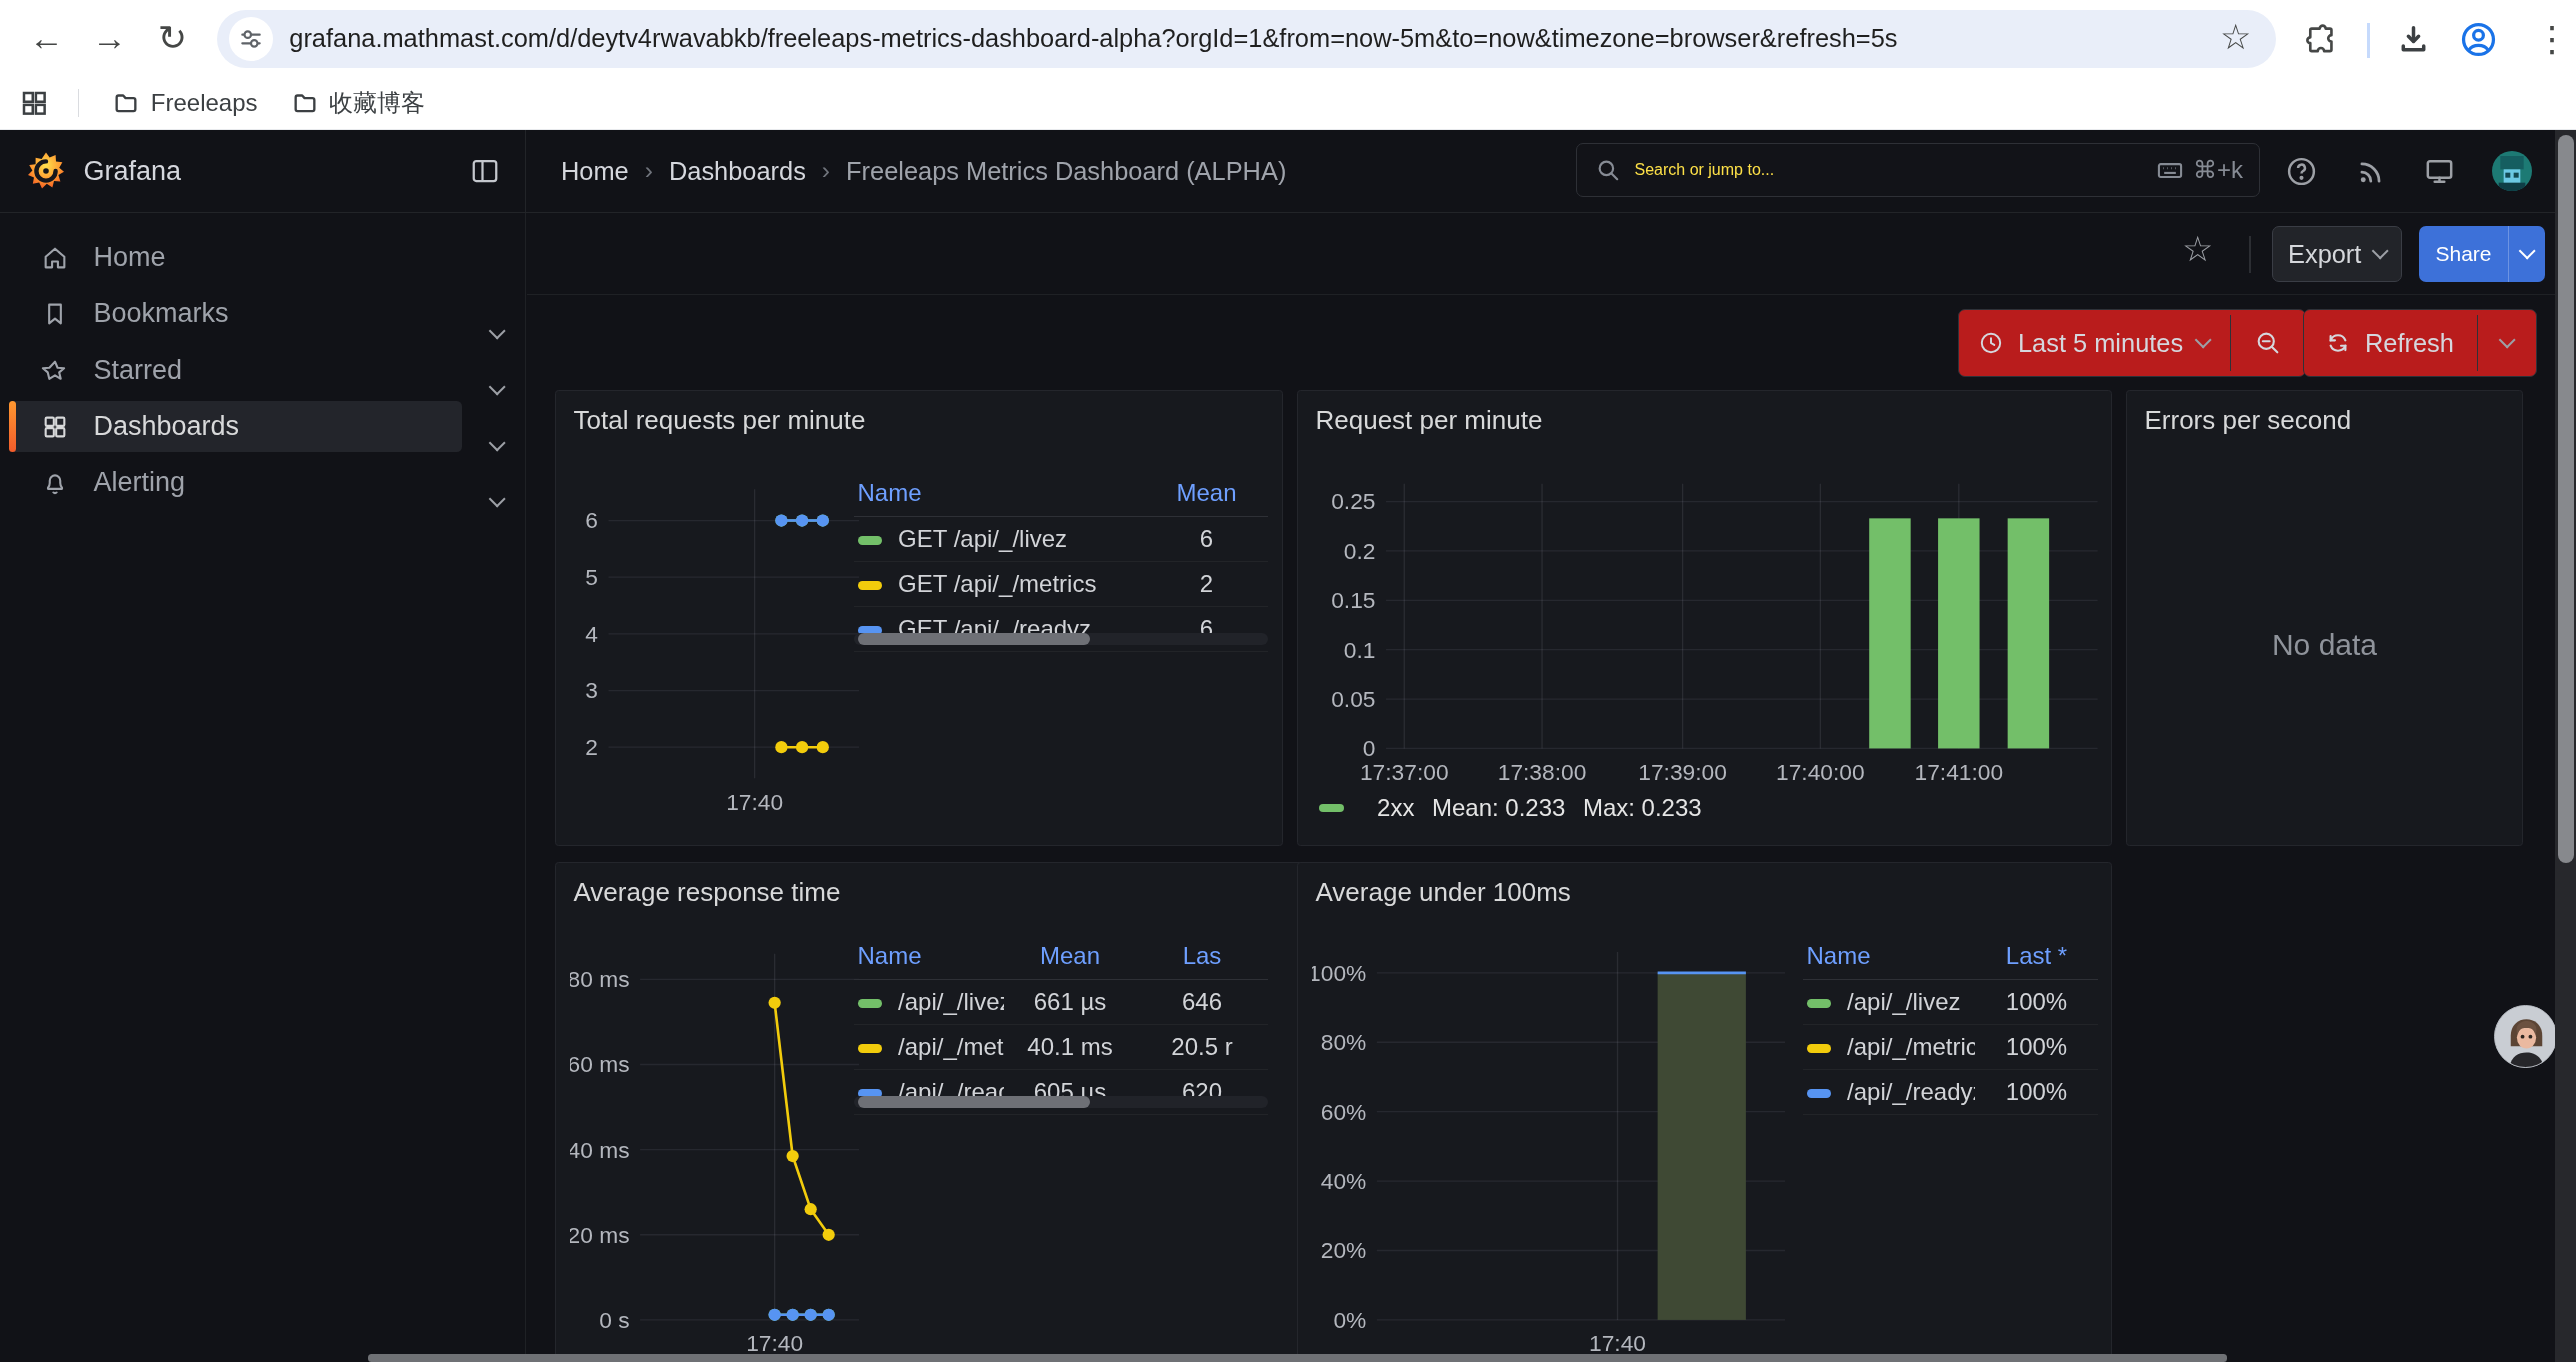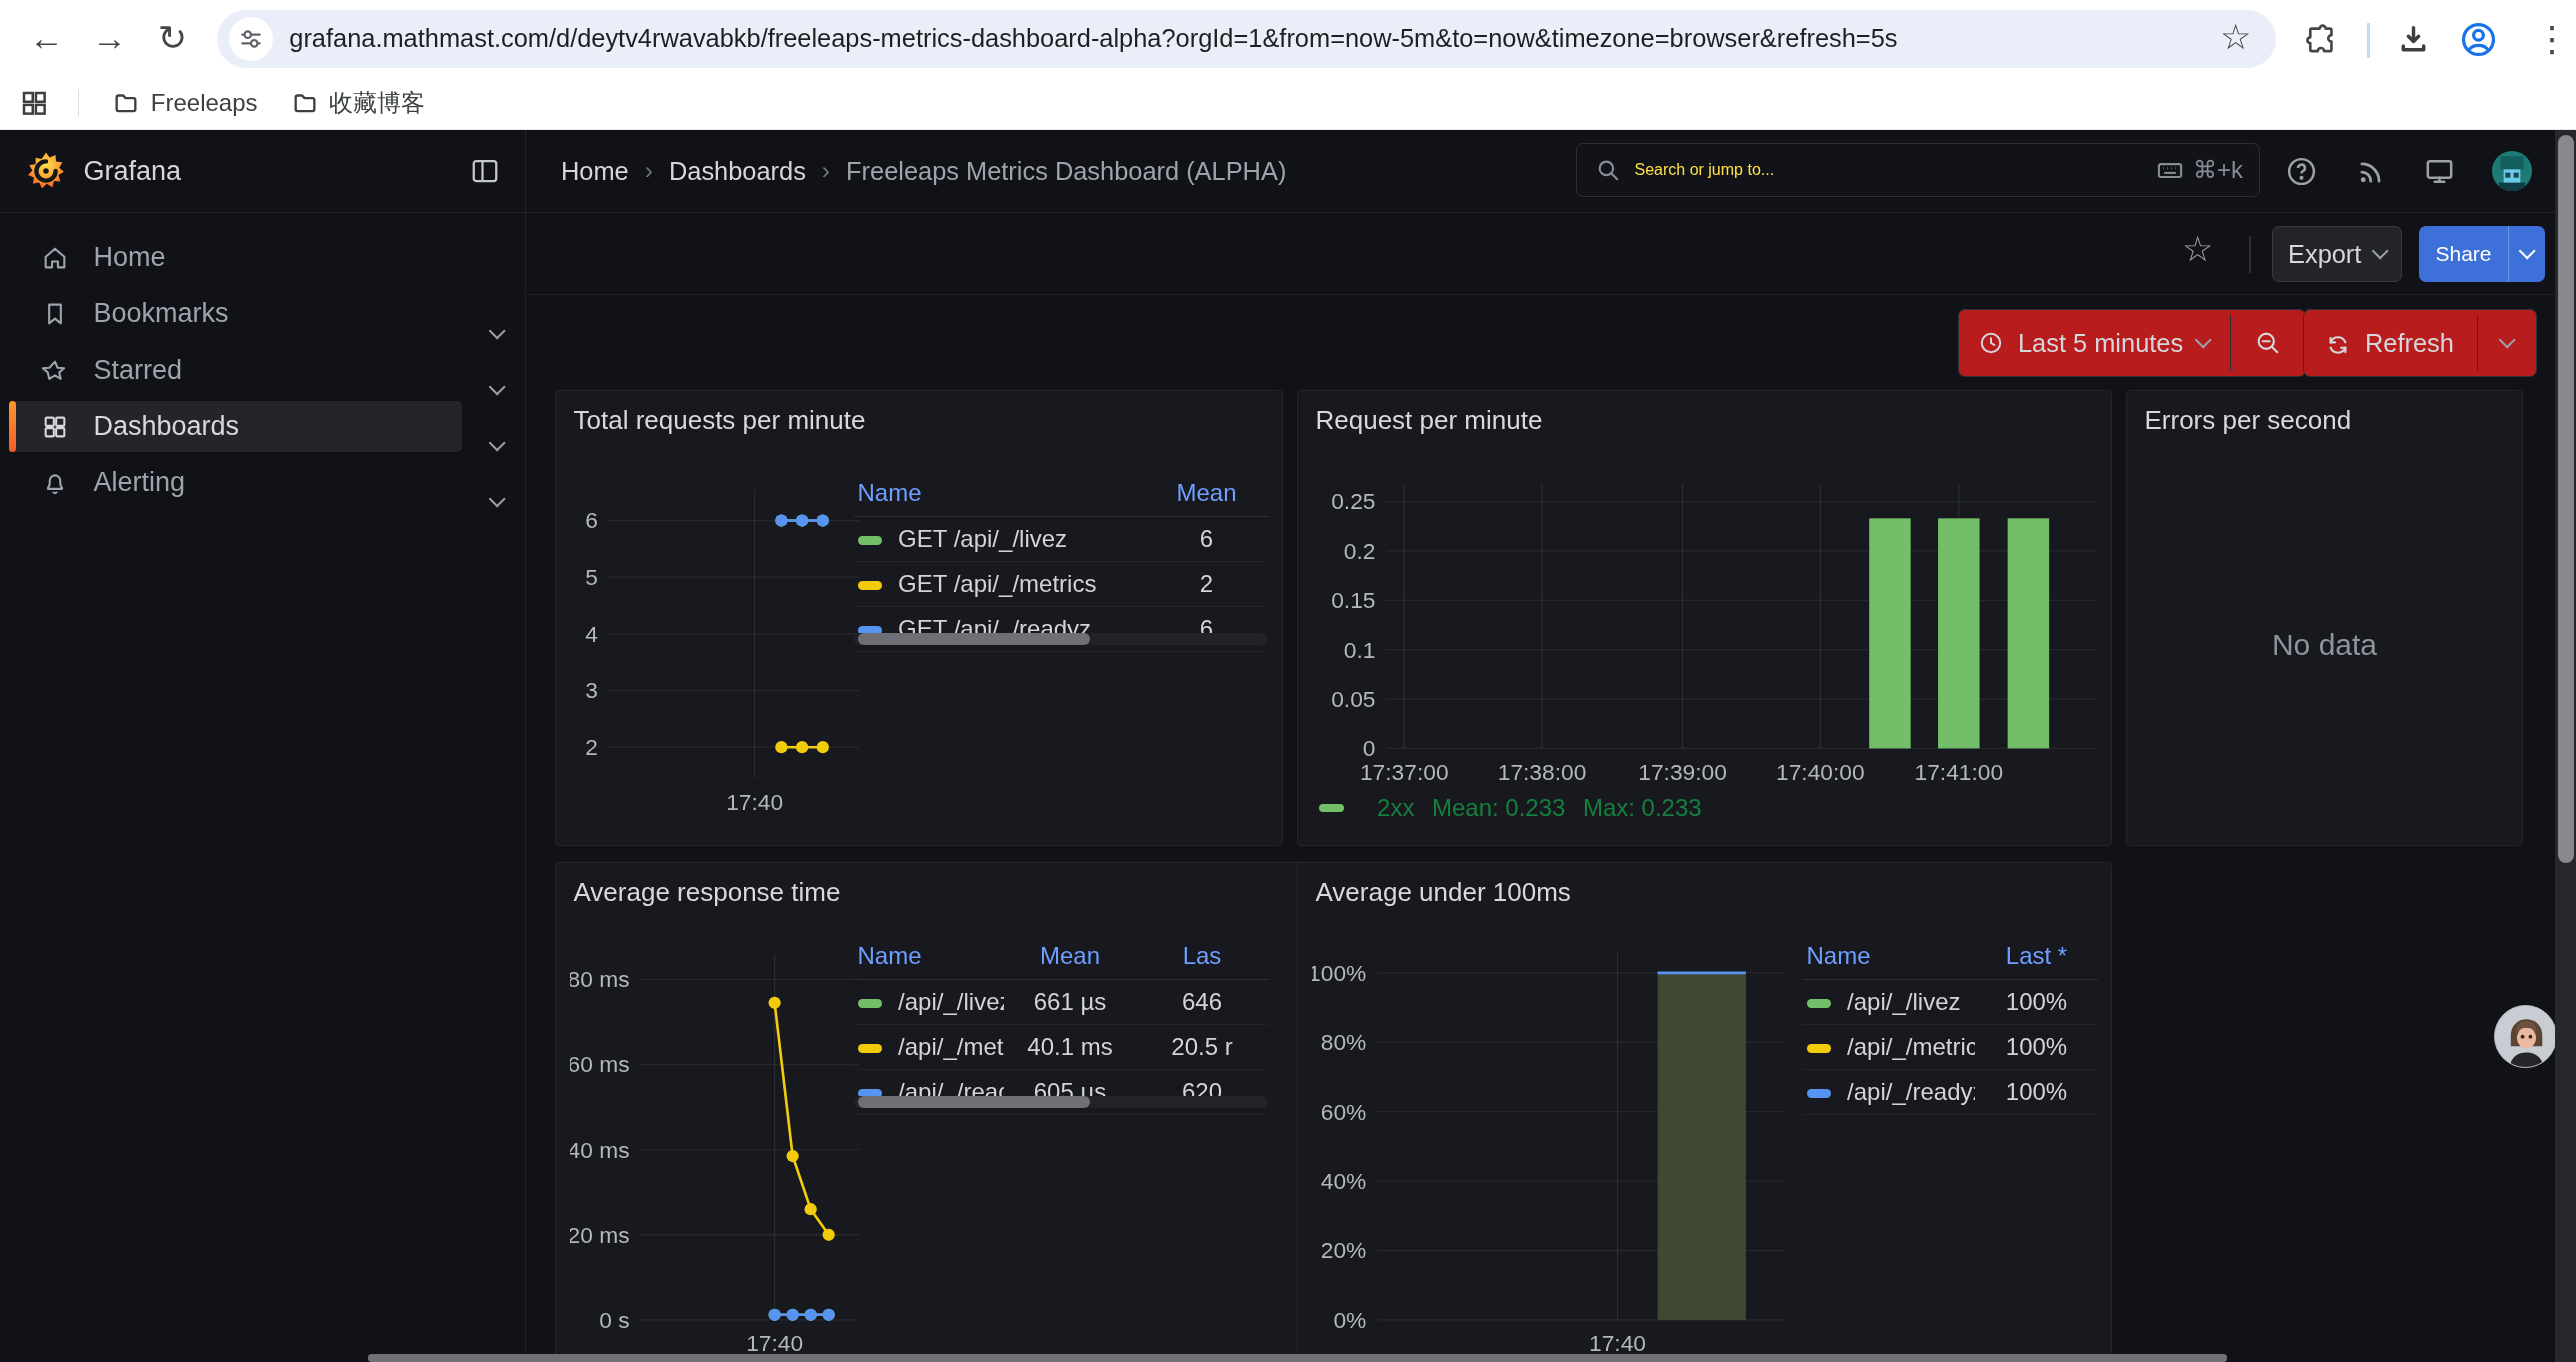--- a/index.html
+++ b/index.html
@@ -94,21 +94,21 @@
                           border-bottom:0.9px solid #2e3036; }
   table.legend-table th.num, table.legend-table td.num { text-align:center;margin-top:25px; }
   table.legend-table td { padding:8px 3.5px; border-bottom:0.9px solid #222428; white-space:nowrap;
                           overflow:hidden; }
   .dash { display:inline-block; width:24.6px; height:8.8px; border-radius:4.4px; margin-right:16px;
           vertical-align:middle; }
   .hscroll { position:absolute; height:12.3px; background:#212329; border-radius:6.1px; }
   .hscroll .thumb { position:absolute; left:1%; top:0; height:12.3px; width:56%; background:#6e7076; border-radius:6.1px; }
   #no-data { position:absolute; left:0; right:0; top:237px; text-align:center; font-size:30px; color:#8f939b; }
   #rpm-legend { position:absolute; left:21px; top:403px; display:flex; align-items:center; gap:17.5px;
-                font-size:24px; color:#15803d; }
+                font-size:24px; color:#e5e5e5; }
 
   
   #floating-avatar { position:absolute; left:2494px; top:1005px; width:63px; height:63px; border-radius:50%;
                      background:#c9cdd3; overflow:hidden; border:0.9px solid #b4b8bf; }
   #v-scrollbar { position:absolute; left:2555px; top:130px; width:21px; height:1233px; background:#27282c; }
   #v-thumb { position:absolute; left:2.6px; top:5.3px; width:16px; height:728px; background:#87898d; border-radius:8px; }
   #h-thumb { position:absolute; left:368px; top:1354px; width:1859px; height:8px; background:#6f7175; border-radius:3.5px; }
 
   svg.icon { display:block; }
 </style>
@@ -361,21 +361,21 @@
   <div style="width:74px; display:flex; justify-content:center">
     <svg class="icon" width="28" height="28" viewBox="0 0 24 24" fill="none" stroke="#d5d7dd" stroke-width="1.8" stroke-linecap="round">
       <circle cx="10.5" cy="10.5" r="6.5"></circle>
         <line x1="15.4" y1="15.4" x2="20" y2="20"></line>
         <line x1="7.6" y1="10.5" x2="13.4" y2="10.5"></line>
     </svg>
   </div>
 </div>
 
 <div class="time-group" id="refresh-group">
-  <div style="display:flex; align-items:flex-end">
+  <div style="display:flex; align-items:center">
     <svg class="icon" style="margin-left:21px" width="26" height="26" viewBox="0 0 24 24" fill="none" stroke="#d5d7dd" stroke-width="2" stroke-linecap="round">
       <path d="M18.8 9.5a7.3 7.3 0 0 0-13.6 0"></path>
         <path d="M5.2 5.5v4h4"></path>
       <path d="M5.2 14.5a7.3 7.3 0 0 0 13.6 0"></path>
         <path d="M18.8 18.5v-4h-4"></path>
     </svg>
     <span style="margin:0 23px 0 14px">Refresh</span>
   </div>
   <div class="tg-sep"></div>
   <div style="width:58px; display:flex; justify-content:center">

